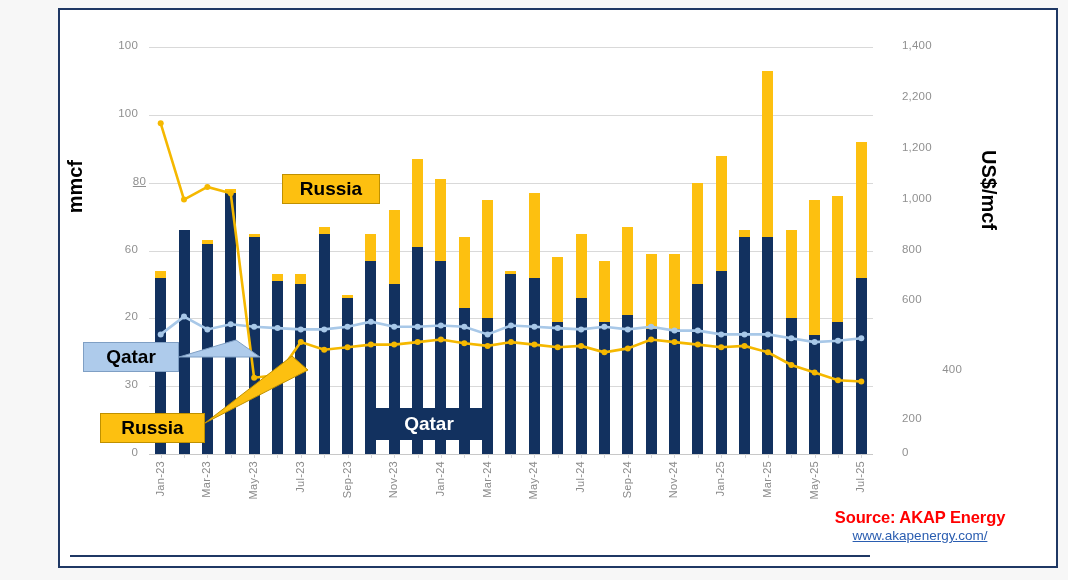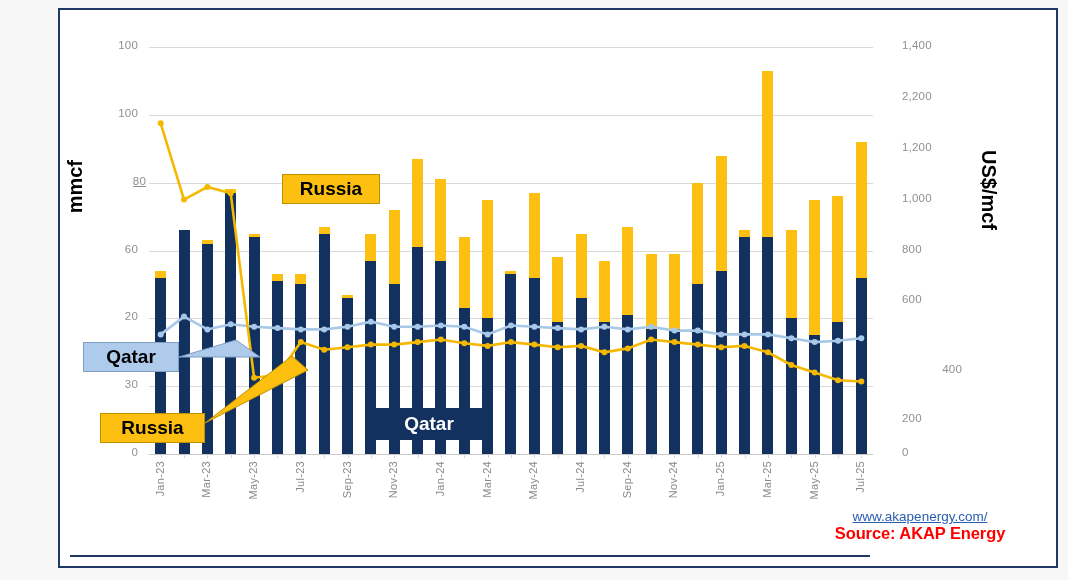--- a/index.html
+++ b/index.html
@@ -408,18 +408,18 @@
     <div id="lbl-russia-bottom" class="callout">Russia</div>
     <div id="lbl-qatar-navy" class="callout">Qatar</div>
 
     <svg id="leaders" style="position:absolute;left:0;top:0;width:1000px;height:560px;pointer-events:none;z-index:5">
       <polygon points="119,347 200,347 176,330" fill="#aecbeb" stroke="#7f9fc4" stroke-width="1"></polygon>
       <polygon points="145,413 248,360 232,346" fill="#fdc010" stroke="#bf9000" stroke-width="1"></polygon>
     </svg>
 
     <div id="footnote-rule"></div>
     <div id="source-block">
+      <div id="source-line">Source: AKAP Energy</div>
       <div id="source-url">www.akapenergy.com/</div>
-      <div id="source-line">Source: AKAP Energy</div>
     </div>
 
   </div>
 </div>
 
 </body></html>

